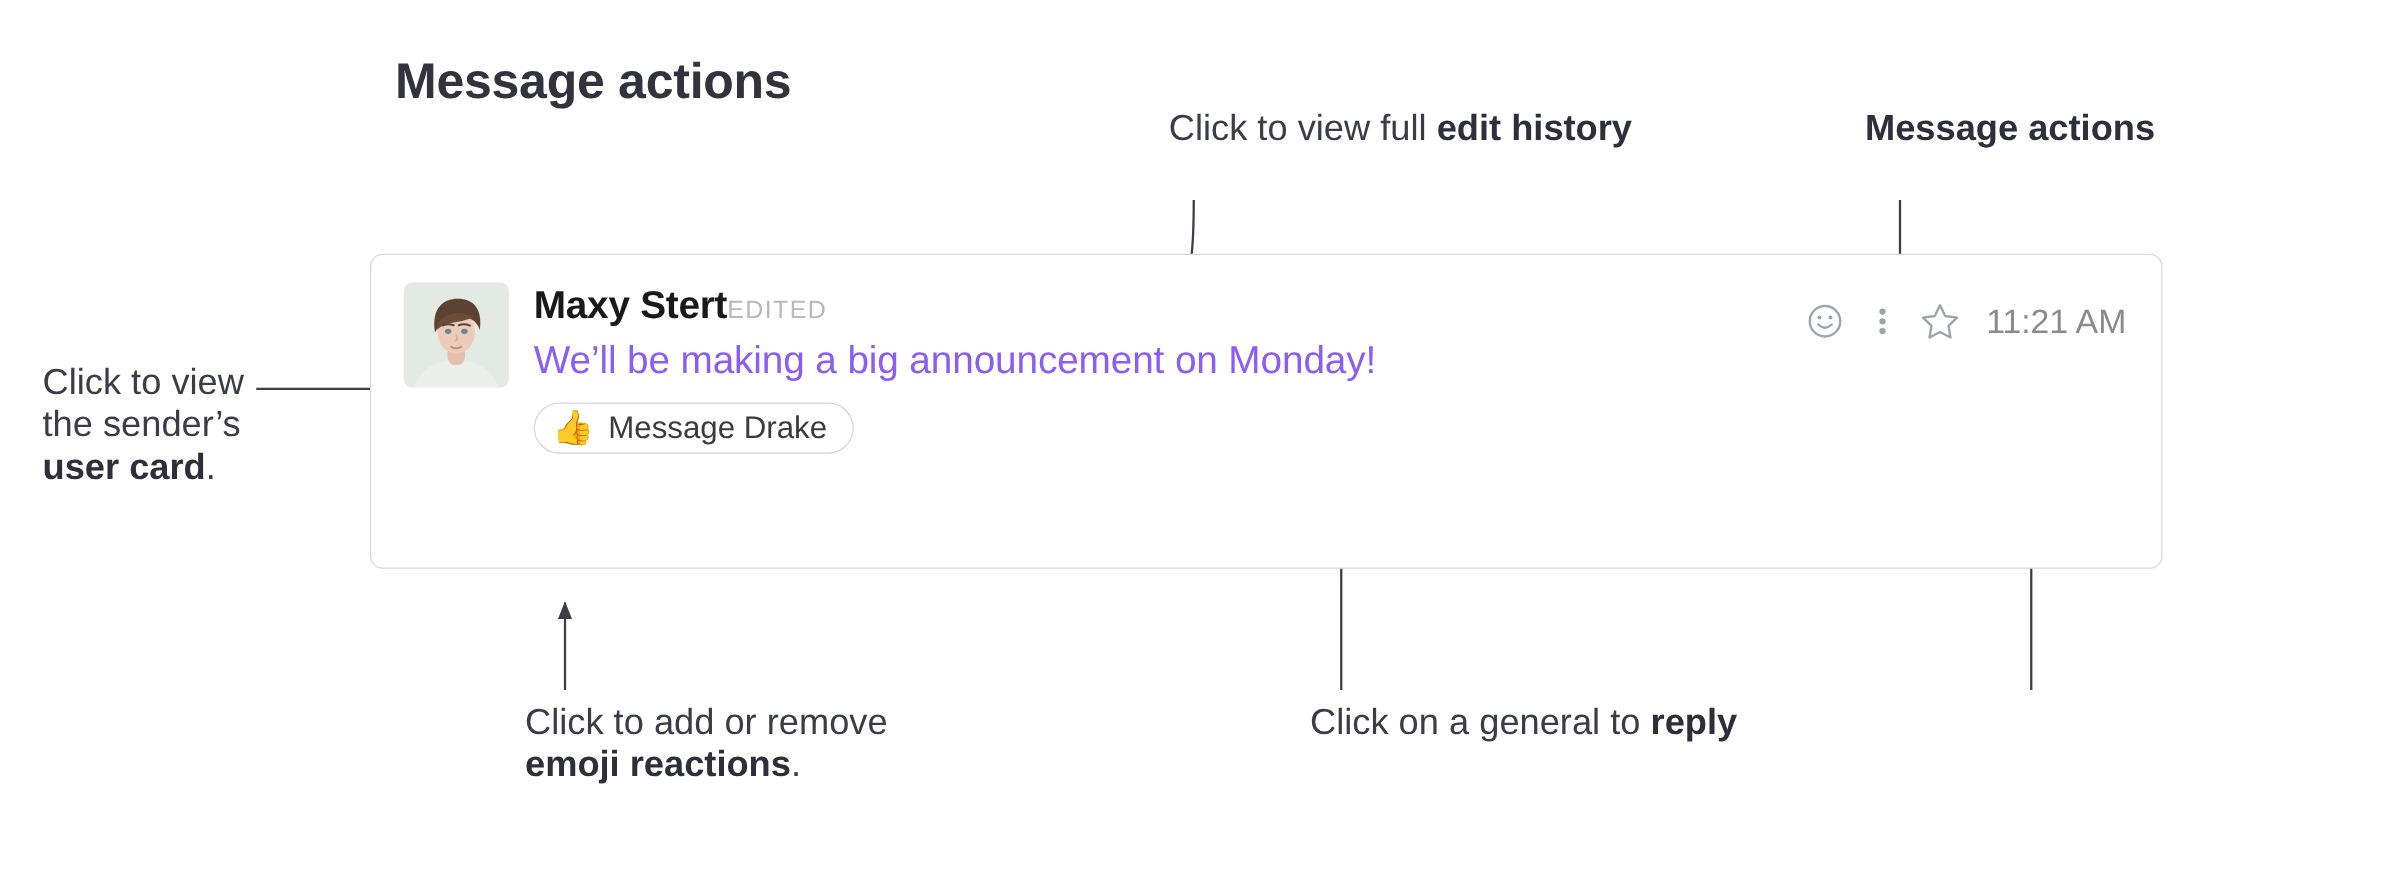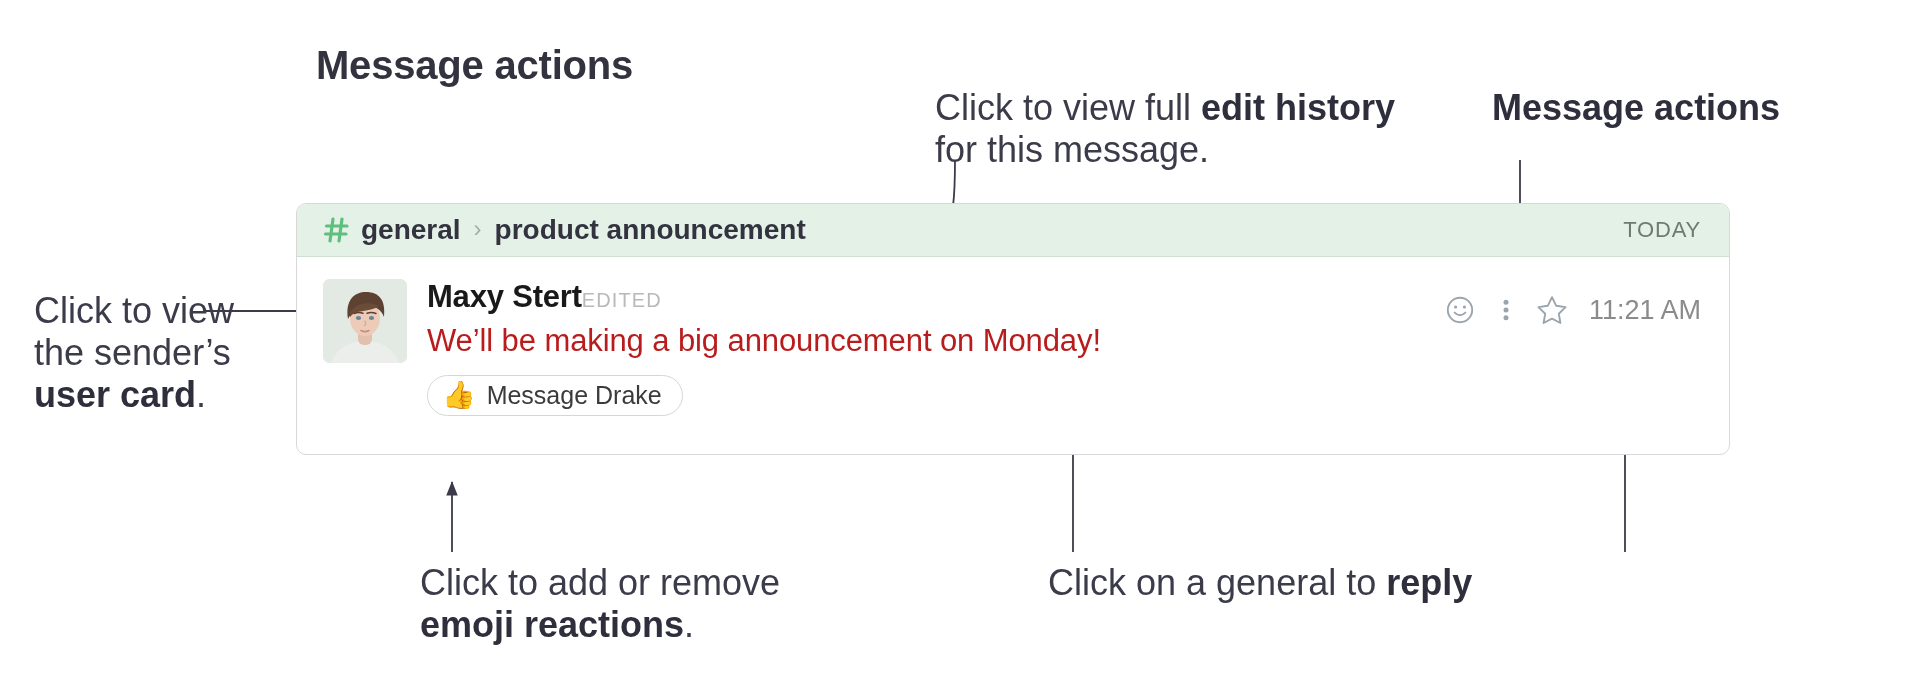--- a/index.html
+++ b/index.html
@@ -16,21 +16,21 @@
   
   .page-title{
     position:absolute;left:316px;top:43px;
     font-size:40px;font-weight:700;color:#333340;
     letter-spacing:-.2px;white-space:nowrap;
   }
 
   
   .anno{
     position:absolute;
-    font-size:36px;
+    font-size:29px;
     line-height:1.17;
     color:#3b3b4a;
     white-space:nowrap;
   }
   .anno b{font-weight:700;color:#2e2e3c;}
   .anno .ln{display:block;}
 
   #anno-edit-history{left:935px;top:87px;}
   #anno-actions-menu{left:1492px;top:87px;}
   #anno-user-card{left:34px;top:290px;}
@@ -92,21 +92,21 @@
   .msg-top{display:flex;align-items:baseline;}
   .sender{
     font-size:31px;font-weight:700;color:#191919;white-space:nowrap;
     letter-spacing:-.2px;
   }
   .edited{
     font-size:20px;color:#b9b9b9;letter-spacing:1.1px;
     font-weight:400;white-space:nowrap;
   }
   .msg-text{
-    margin-top:8px;font-size:31px;color:#b91c1c;white-space:nowrap;
+    margin-top:8px;font-size:31px;color:#8b5cf6;white-space:nowrap;
     letter-spacing:-.1px;
   }
   .reactions{margin-top:16px;display:flex;}
   .reaction-pill{
     display:inline-flex;align-items:center;
     border:1.5px solid #d6d6d6;border-radius:22px;
     padding:5px 20px 5px 14px;background:#fff;
     font-size:25px;color:#3b3b3b;white-space:nowrap;
   }
   .reaction-emoji{font-size:27px;margin-right:11px;line-height:1;}
@@ -147,21 +147,20 @@
 
     <path d="M1073,552 L1073,420" fill="none" stroke="#3b3b4a" stroke-width="1.8" marker-end="url(#arrowhead)"></path>
 
     <path d="M1625,552 L1625,330" fill="none" stroke="#3b3b4a" stroke-width="1.8" marker-end="url(#arrowhead)"></path>
   </svg>
 
   <div class="anno" id="anno-edit-history">
     <span class="ln">
       <span>Click to view full </span><b>edit history</b>
     </span>
-    <span class="ln">for this message.</span>
   </div>
 
   <div class="anno" id="anno-actions-menu">
     <span class="ln"><b>Message actions</b></span>
   </div>
 
   <div class="anno" id="anno-user-card">
     <span class="ln">Click to view</span>
     <span class="ln">the sender’s</span>
     <span class="ln"><b>user card</b><span>.</span></span>
@@ -174,36 +173,20 @@
 
   <div class="anno" id="anno-reply">
     <span class="ln">
       <span>Click on a general to </span><b>reply</b>
     </span>
   </div>
 
 
   <div class="card">
 
-    <div class="card-header">
-      <span class="hash-icon">
-        <svg width="28" height="28" viewBox="0 0 28 28" xmlns="http://www.w3.org/2000/svg">
-          <g stroke="#5fbf7f" stroke-width="3.2" stroke-linecap="round">
-            <line x1="10" y1="3" x2="7" y2="25"></line>
-            <line x1="19" y1="3" x2="16" y2="25"></line>
-            <line x1="3.5" y1="10" x2="24" y2="10"></line>
-            <line x1="2.5" y1="18" x2="23" y2="18"></line>
-          </g>
-        </svg>
-      </span>
-      <span class="crumb-stream">general</span>
-      <span class="crumb-sep">›</span>
-      <span class="crumb-topic">product announcement</span>
-      <span class="today">TODAY</span>
-    </div>
 
     <div class="msg">
 
       <div class="avatar">
         <svg width="84" height="84" viewBox="0 0 84 84" xmlns="http://www.w3.org/2000/svg">
           <rect x="0" y="0" width="84" height="84" fill="#e2eae3"></rect>
 
           <path d="M8 84 C14 68 28 62 42 62 C56 62 70 68 76 84 Z" fill="#eceeec"></path>
 
           <rect x="35" y="50" width="14" height="16" rx="6" fill="#e3bfae"></rect>

